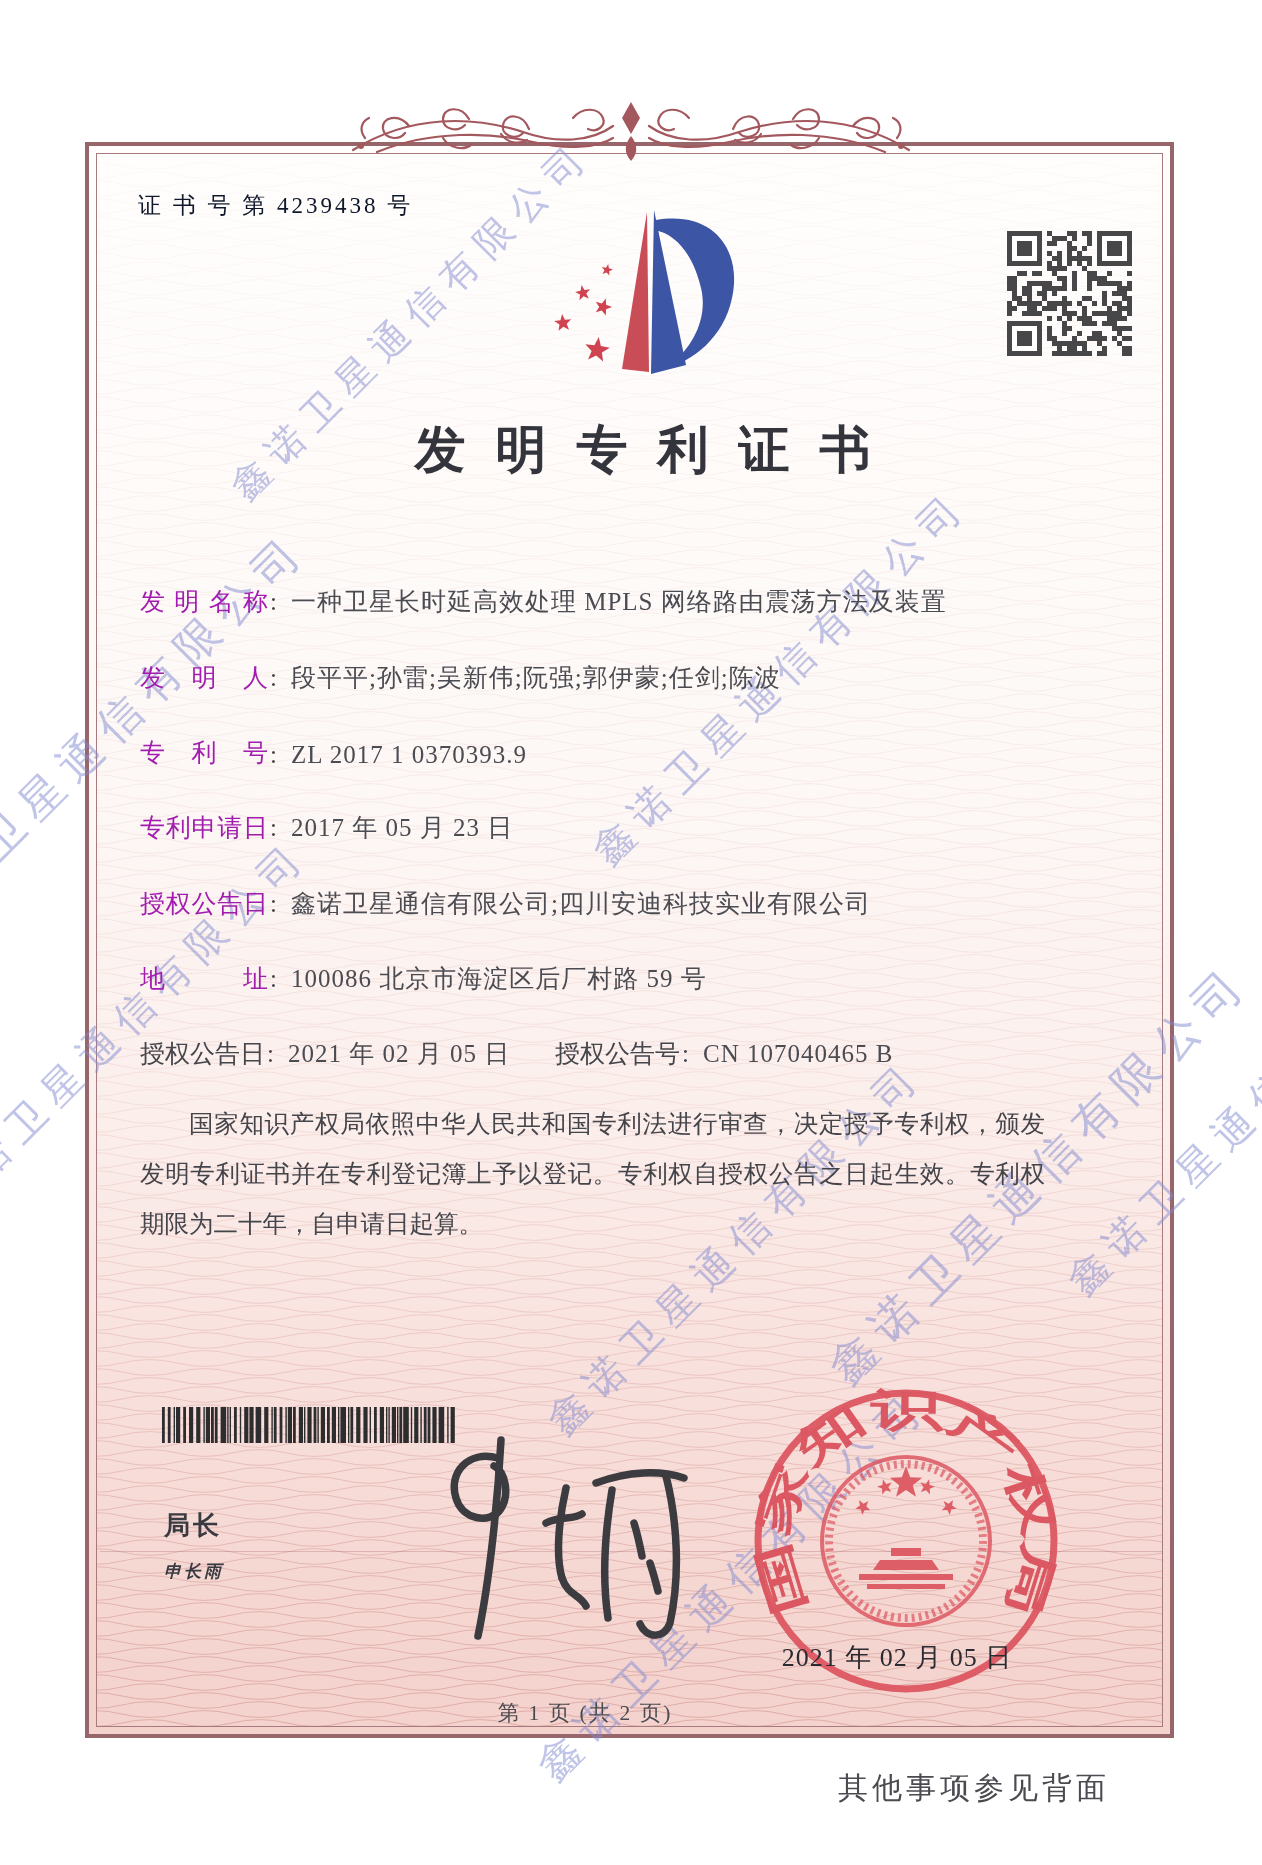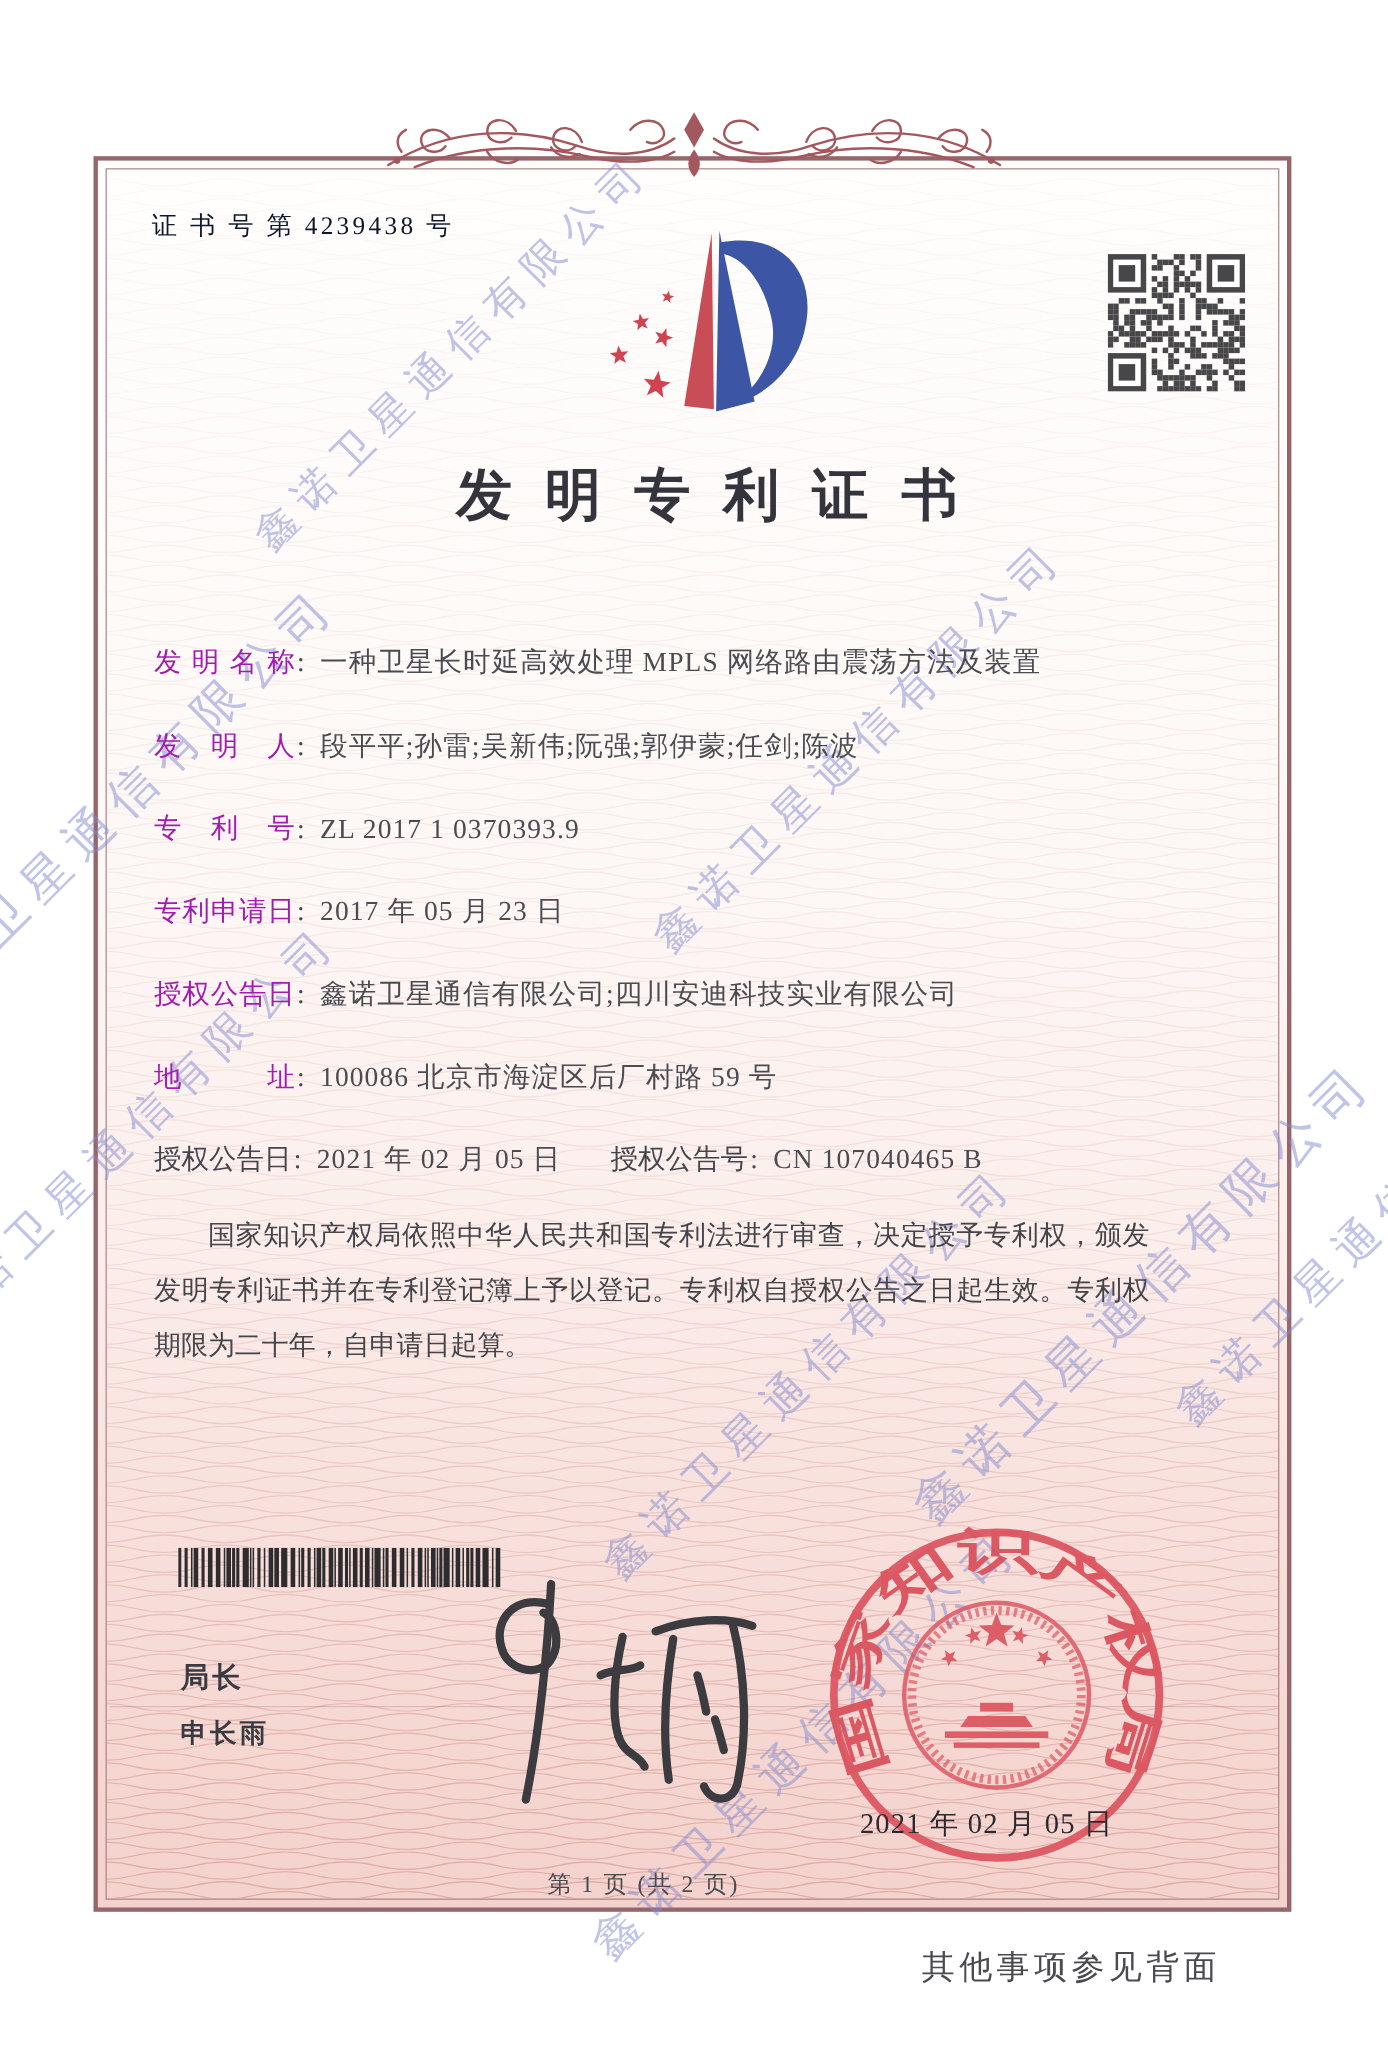--- a/index.html
+++ b/index.html
@@ -43,21 +43,21 @@
   .colon{margin:0 14px 0 2px;}
   .fvalue{letter-spacing:1px;color:#4b4b52;}
   .grant2{position:absolute;left:415px;top:0;white-space:nowrap;}
   .paras{left:140px;top:1099px;width:905px;}
   .paras p{
     margin:0;font-size:24.5px;line-height:50px;text-align:justify;
     text-indent:2em;color:#44444b;
   }
   .barcode{left:162px;top:1407px;z-index:4;}
   .sig-title{left:164px;top:1508px;font-size:26px;font-weight:600;color:#3a3a41;font-family:"Liberation Sans",sans-serif;letter-spacing:3px;}
-  .sig-name{left:164px;top:1560px;font-size:24px;font-weight:600;color:#3a3a41;font-family:"Liberation Sans",sans-serif;letter-spacing:3px;}
+  .sig-name{left:164px;top:1560px;font-size:17px;font-weight:600;color:#3a3a41;font-family:"Liberation Sans",sans-serif;letter-spacing:3px;font-style:italic;}
   .signature{left:398px;top:1428px;z-index:5;}
   .seal{left:745px;top:1380px;z-index:4;opacity:.93;}
   .seal-date{left:772px;top:1640px;width:250px;text-align:center;font-size:26px;color:#2a2a30;letter-spacing:1px;z-index:6;}
   .page-num{left:85px;top:1698px;width:1000px;text-align:center;font-size:21.5px;color:#4a4a50;letter-spacing:2px;z-index:4;}
   .back-note{left:85px;top:1768px;width:1025px;text-align:right;font-size:30px;color:#4a4a50;letter-spacing:4px;}
 </style>
 </head>
 <body>
 
 <div class="abs frame-outer">

